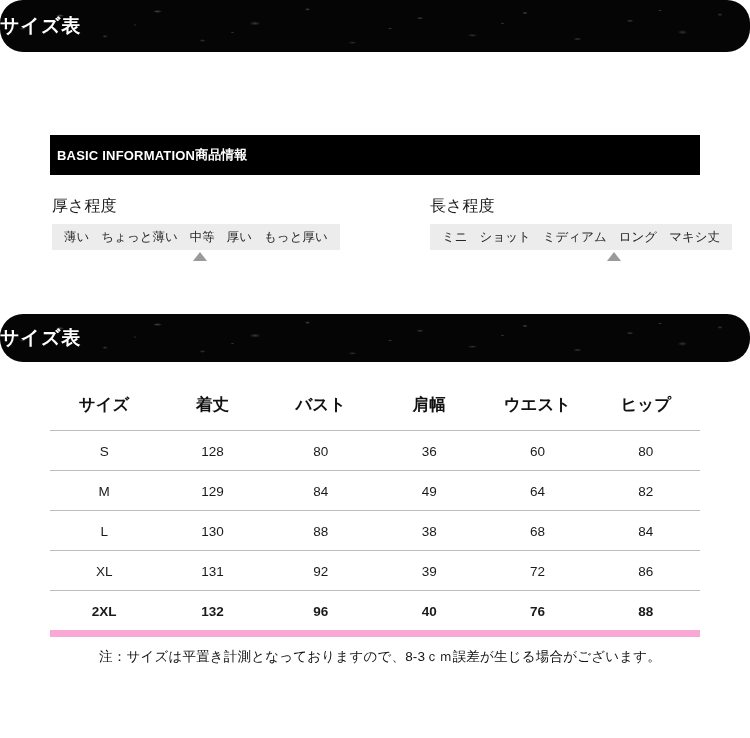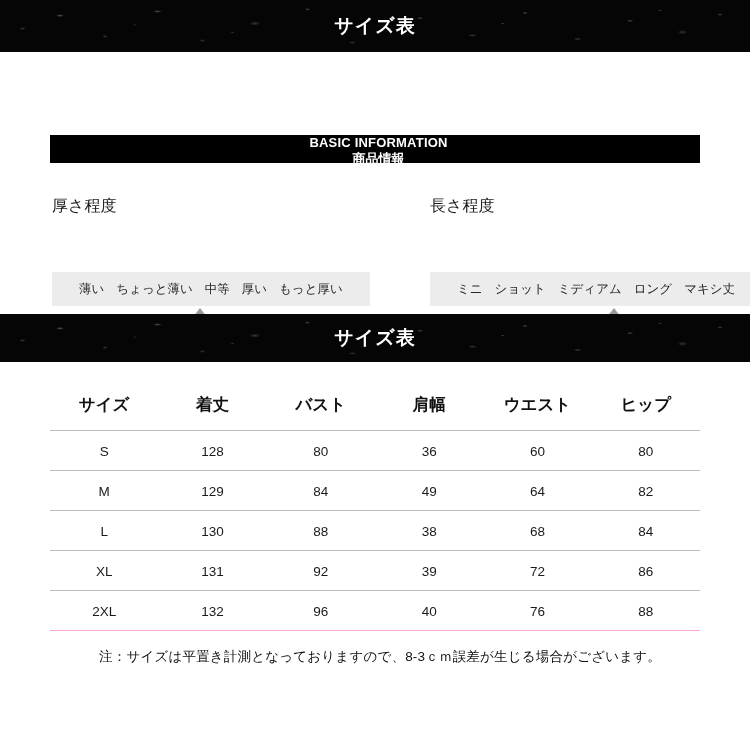--- a/index.html
+++ b/index.html
@@ -44,45 +44,45 @@
       radial-gradient(ellipse 4px 2px at 96% 28%, rgba(255,255,255,0.22), rgba(255,255,255,0) 70%),
       radial-gradient(ellipse 5px 2px at 3% 55%, rgba(255,255,255,0.20), rgba(255,255,255,0) 70%),
       radial-gradient(ellipse 3px 1px at 18% 48%, rgba(255,255,255,0.30), rgba(255,255,255,0) 70%),
       radial-gradient(ellipse 3px 1px at 31% 62%, rgba(255,255,255,0.28), rgba(255,255,255,0) 70%),
       radial-gradient(ellipse 3px 1px at 52% 55%, rgba(255,255,255,0.26), rgba(255,255,255,0) 70%),
       radial-gradient(ellipse 3px 1px at 67% 45%, rgba(255,255,255,0.24), rgba(255,255,255,0) 70%),
       radial-gradient(ellipse 3px 1px at 88% 20%, rgba(255,255,255,0.26), rgba(255,255,255,0) 70%),
       linear-gradient(#050505, #050505);
     display: flex;
     align-items: center;
-    justify-content: center;
+    justify-content: flex-start;
+    border-radius: 23px;
   }
   .banner-title {
     color: #ffffff;
     font-size: 19px;
     font-weight: bold;
     letter-spacing: 1px;
   }
 
   #banner-top { top: 0; height: 52px; }
   #banner-mid { top: 314px; height: 48px; }
 
   
   .info-bar {
     position: absolute;
     left: 50px;
     top: 135px;
     width: 650px;
-    height: 28px;
+    height: 40px;
     background: #000000;
     display: flex;
     align-items: center;
     padding-left: 7px;
     box-sizing: border-box;
-    flex-direction: column;
   }
   .info-bar .en {
     color: #ffffff;
     font-size: 13px;
     font-weight: bold;
     letter-spacing: 0.2px;
   }
   .info-bar .jp {
     color: #ffffff;
     font-size: 13px;
@@ -96,24 +96,23 @@
 
   .scale-label {
     font-size: 16px;
     color: #1a1a1a;
     margin-bottom: 7px;
   }
   .scale-strip {
     background: #ececec;
     display: inline-flex;
     align-items: center;
-    height: 34px;
-    padding: 0 21px;
+    height: 26px;
+    padding: 0 6px;
     box-sizing: border-box;
-    margin-top: 48px;
   }
   .scale-opt {
     font-size: 12.5px;
     color: #262626;
     padding: 0 6px;
     white-space: nowrap;
   }
   .marker-row {
     position: relative;
     height: 14px;
@@ -150,21 +149,22 @@
     text-align: center;
   }
   table.size-table td {
     font-size: 13.5px;
     color: #1a1a1a;
     text-align: center;
     padding: 13px 0 11px 0;
     border-top: 1px solid #bdbdbd;
   }
   table.size-table tr.row-last td {
-    border-bottom: 1px solid #f9a8d4;
+    border-bottom: 7px solid #f9a8d4;
+    font-weight: bold;
   }
 
   .note {
     position: absolute;
     left: 50px;
     top: 648px;
     width: 660px;
     font-size: 13.5px;
     color: #111111;
     text-align: center;

